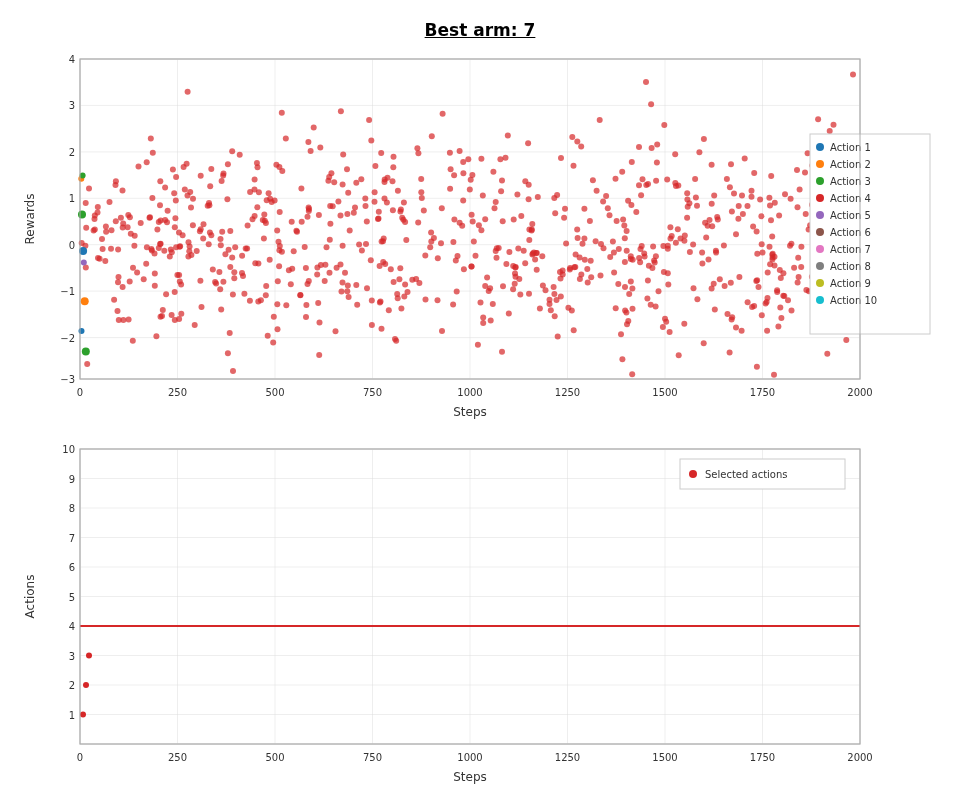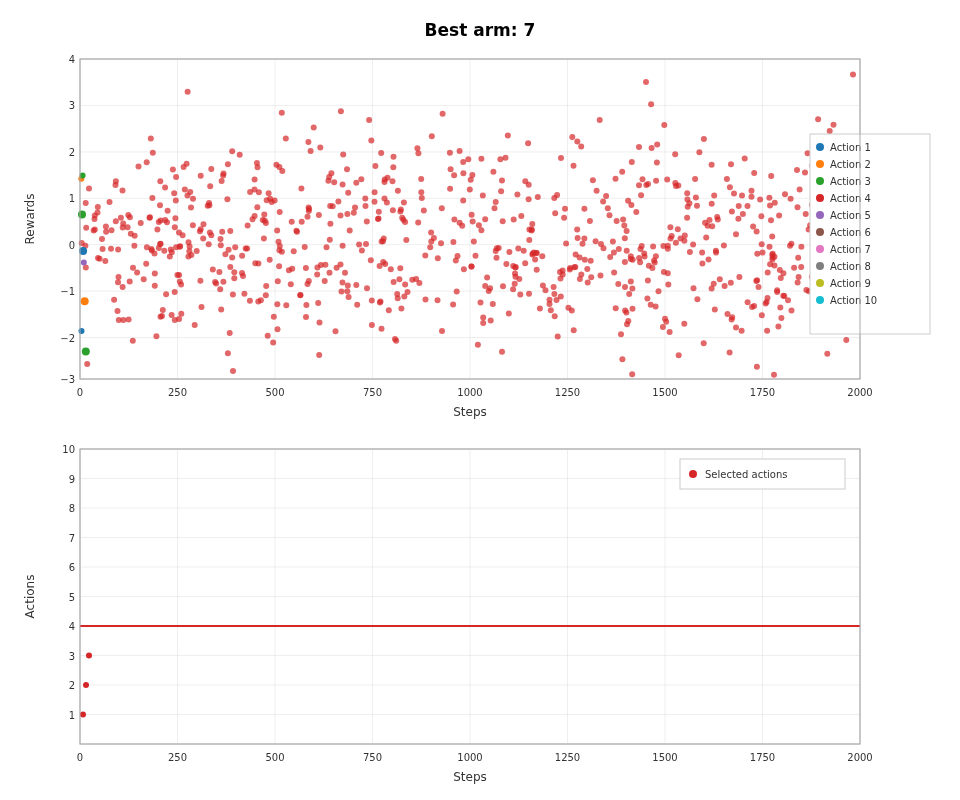--- a/index.html
+++ b/index.html
@@ -11,20 +11,21 @@
       overflow: hidden;
     }
     .page-container {
       width: 960px;
       height: 800px;
       background: #fff;
       display: flex;
       flex-direction: column;
       align-items: center;
       padding: 10px 20px;
+      text-decoration: underline;
     }
     .main-title {
       font-size: 17px;
       font-weight: bold;
       margin-bottom: 4px;
       margin-top: 10px;
     }
     .charts-container {
       display: flex;
       flex-direction: column;

